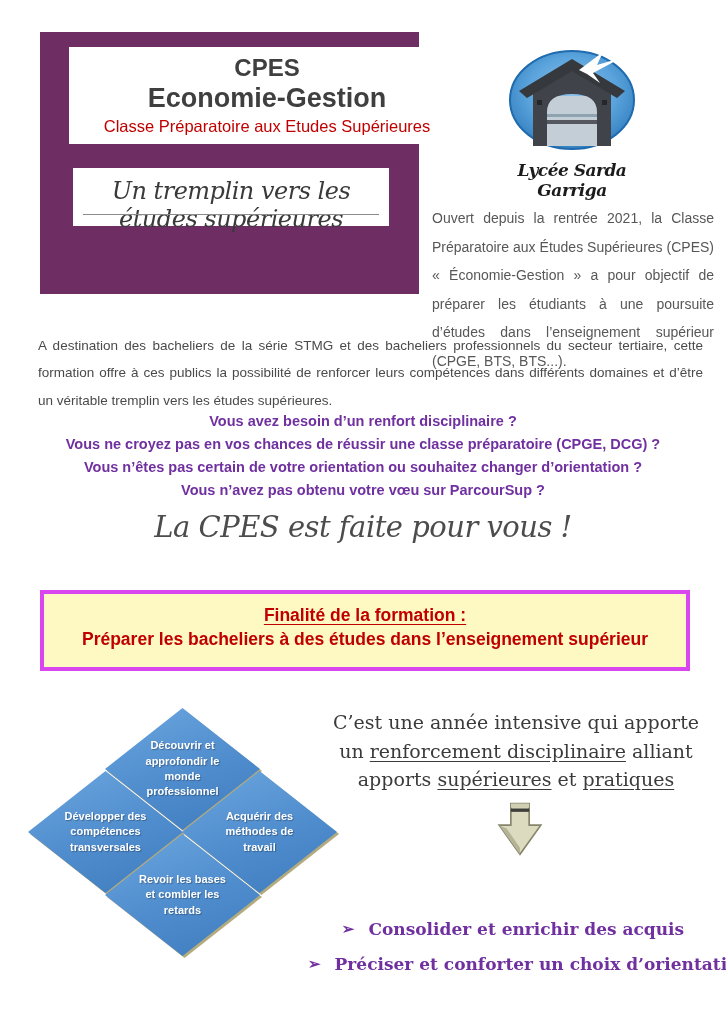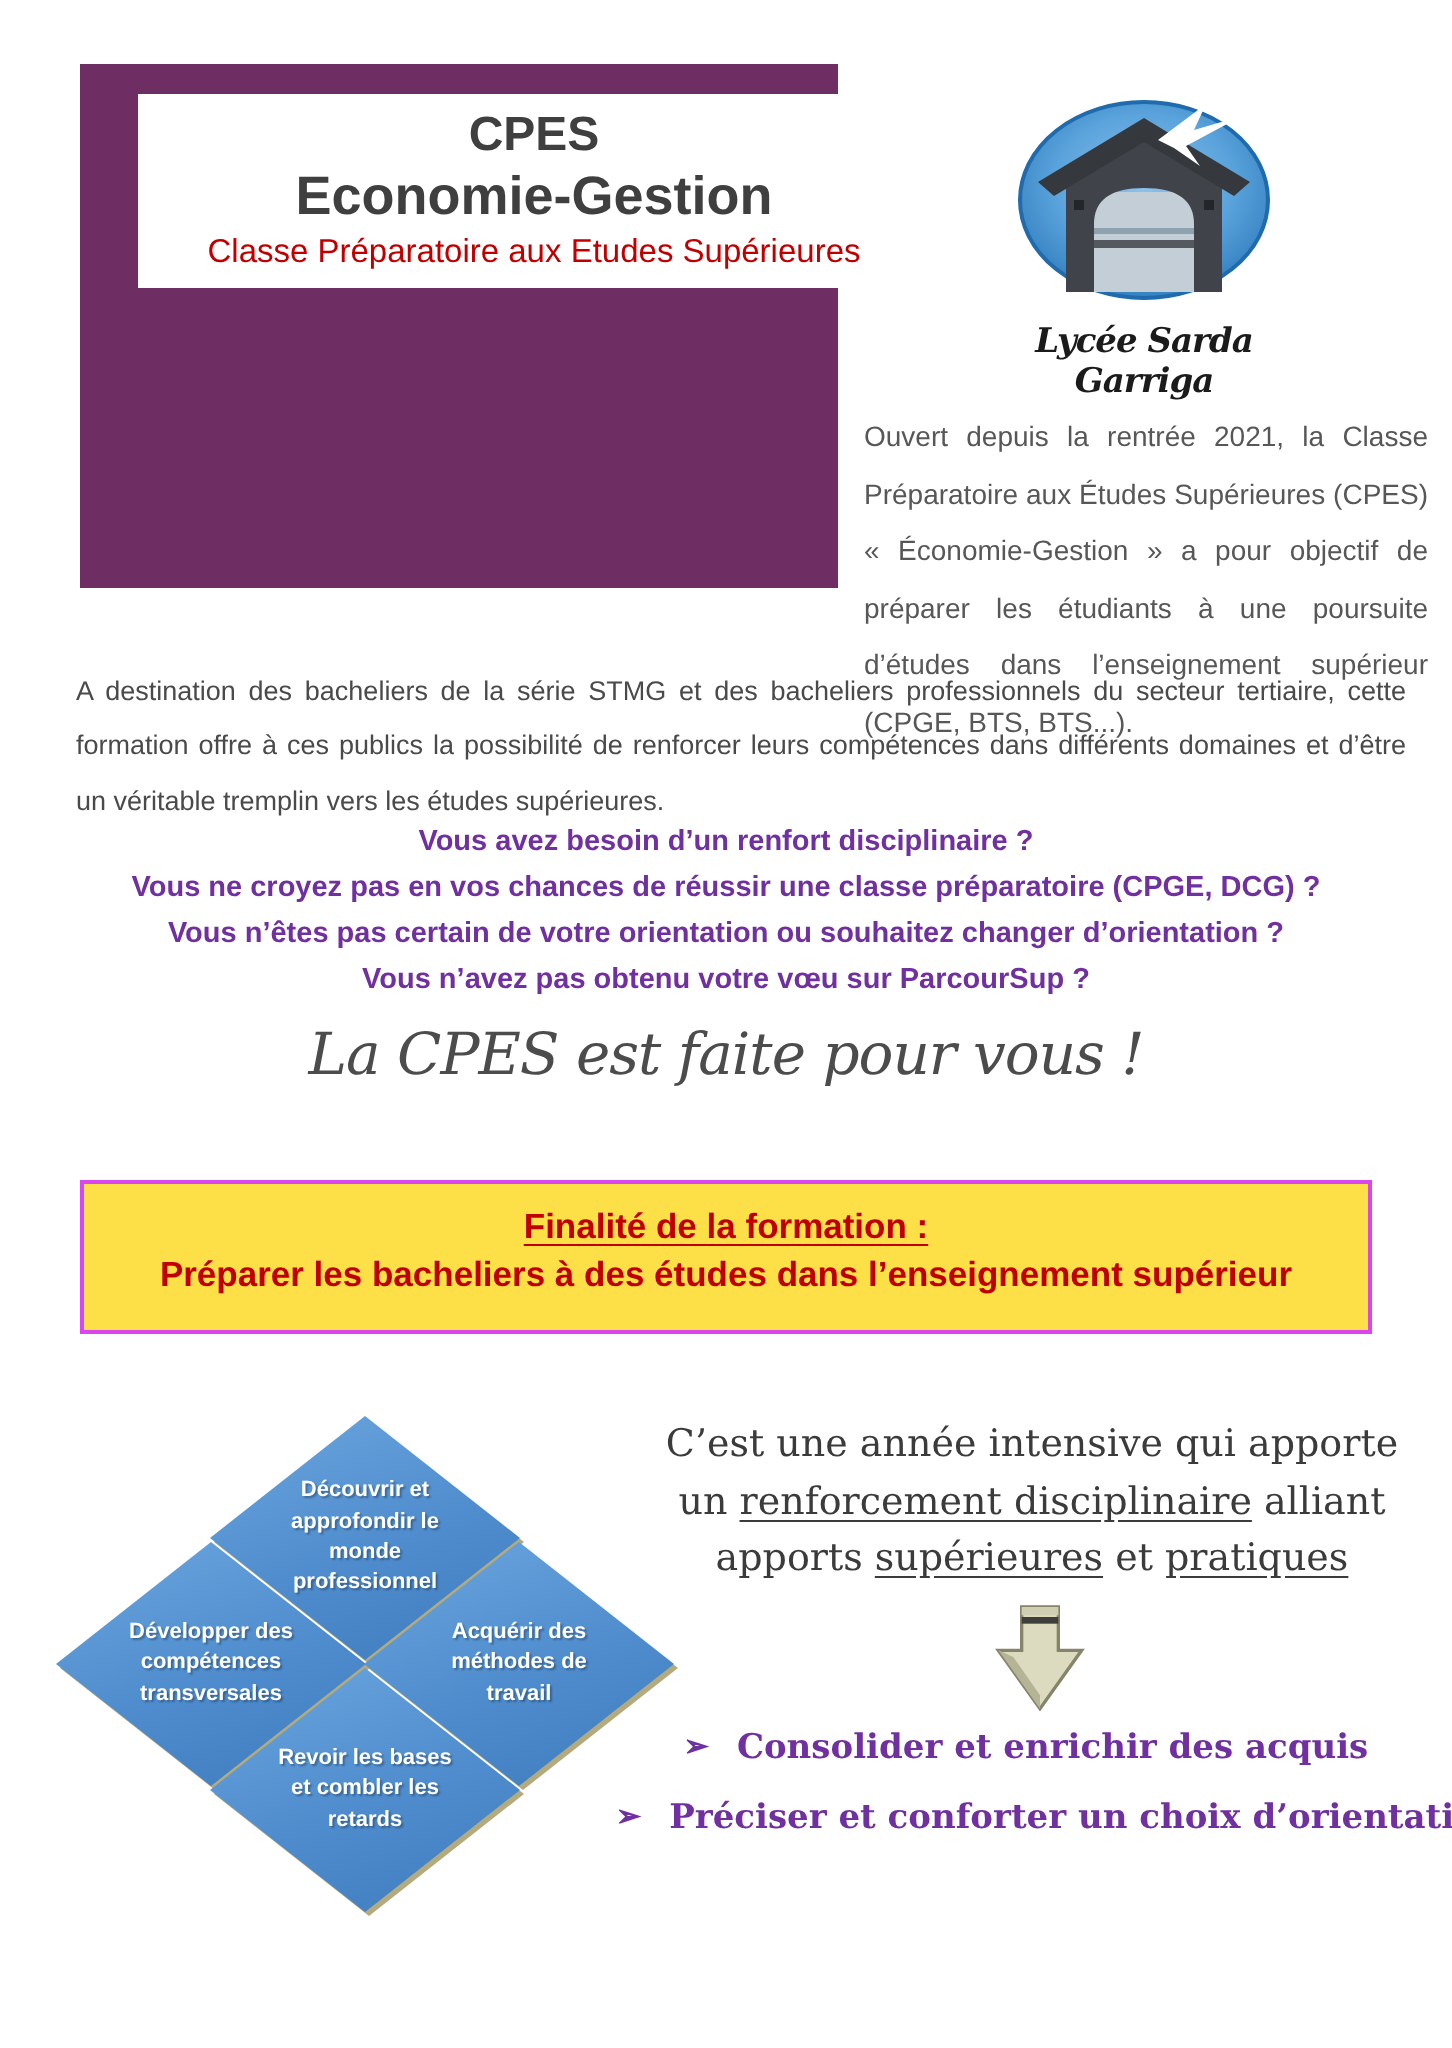--- a/index.html
+++ b/index.html
@@ -29,21 +29,21 @@
   .intro-p{position:absolute;left:432px;top:190px;width:282px;font-size:14px;line-height:28.5px;color:#575757;text-align:justify;}
   .audience-p{position:absolute;left:38px;top:318px;width:665px;font-size:13.5px;line-height:27.5px;color:#4a4a4a;text-align:justify;}
   
   .questions{position:absolute;left:40px;top:410px;width:646px;text-align:center;color:#7030a0;font-weight:bold;font-size:14.5px;line-height:23px;}
   
   .callout{
     position:absolute;left:0;top:510px;width:726px;text-align:center;
     font-family:"DejaVu Serif",serif;font-style:italic;font-size:29px;color:#4c4c4c;letter-spacing:-0.5px;
   }
   
-  .purpose-box{position:absolute;left:40px;top:590px;width:642px;height:73px;border:2px solid #d946ef;background:#fde047;text-align:center;}
+  .purpose-box{position:absolute;left:40px;top:590px;width:642px;height:73px;border:4px solid #d946ef;background:#fef9c3;text-align:center;}
   .purpose-title{margin-top:11px;font-size:17.5px;font-weight:bold;color:#c00000;text-decoration:underline;text-underline-offset:3px;}
   .purpose-text{margin-top:3px;font-size:17.5px;font-weight:bold;color:#c00000;}
   
   .diamond{
     position:absolute;width:155px;height:122px;
     clip-path:polygon(50% 0,100% 50%,50% 100%,0 50%);
     background:linear-gradient(160deg,#6ba6de 0%,#4f8ccd 55%,#3f7cbe 100%);
     display:flex;align-items:center;justify-content:center;text-align:center;
     color:#ffffff;font-weight:bold;font-size:11px;line-height:1.4;
   }
@@ -52,34 +52,37 @@
   .d-top{left:105px;top:708px;} .d-left{left:28px;top:771px;}
   .d-right{left:182px;top:771px;} .d-bottom{left:105px;top:834px;}
   
   .intensive{
     position:absolute;left:318px;top:708px;width:396px;text-align:center;
     font-family:"DejaVu Serif",serif;font-size:19px;line-height:28.5px;color:#3b3b3b;
   }
   .intensive .u{text-decoration:underline;text-underline-offset:3px;}
   .arrow-wrap{position:absolute;left:495px;top:801px;width:50px;height:60px;}
   .bullets{
-    position:absolute;left:308px;top:864px;width:410px;text-align:center;
+    position:absolute;left:308px;top:919px;width:410px;text-align:center;
     font-family:"DejaVu Serif",serif;font-weight:bold;color:#7030a0;font-size:17px;
   }
   .bullet-row{margin-bottom:15px;white-space:nowrap;}
   .bullet-marker{display:inline-block;margin-right:14px;font-size:15px;transform:translateY(-1px);}
 </style>
 </head>
 <body>
 
 <div class="purple-panel">
   <div class="title-card">
     <div class="t1">CPES</div>
     <div class="t2">Economie-Gestion</div>
     <div class="t3">Classe Préparatoire aux Etudes Supérieures</div>
+  </div>
+  <div class="tagline-card">
+    <span class="script">Un tremplin vers les études supérieures</span>
   </div>
 </div>
 
 <div class="logo">
   <svg width="130" height="102" viewBox="0 0 130 102">
     <defs>
       <radialGradient id="gblue" cx="50%" cy="42%" r="65%">
         <stop offset="0%" stop-color="#8fc3ea"></stop>
         <stop offset="55%" stop-color="#5aa3dc"></stop>
         <stop offset="100%" stop-color="#2a77b9"></stop>

